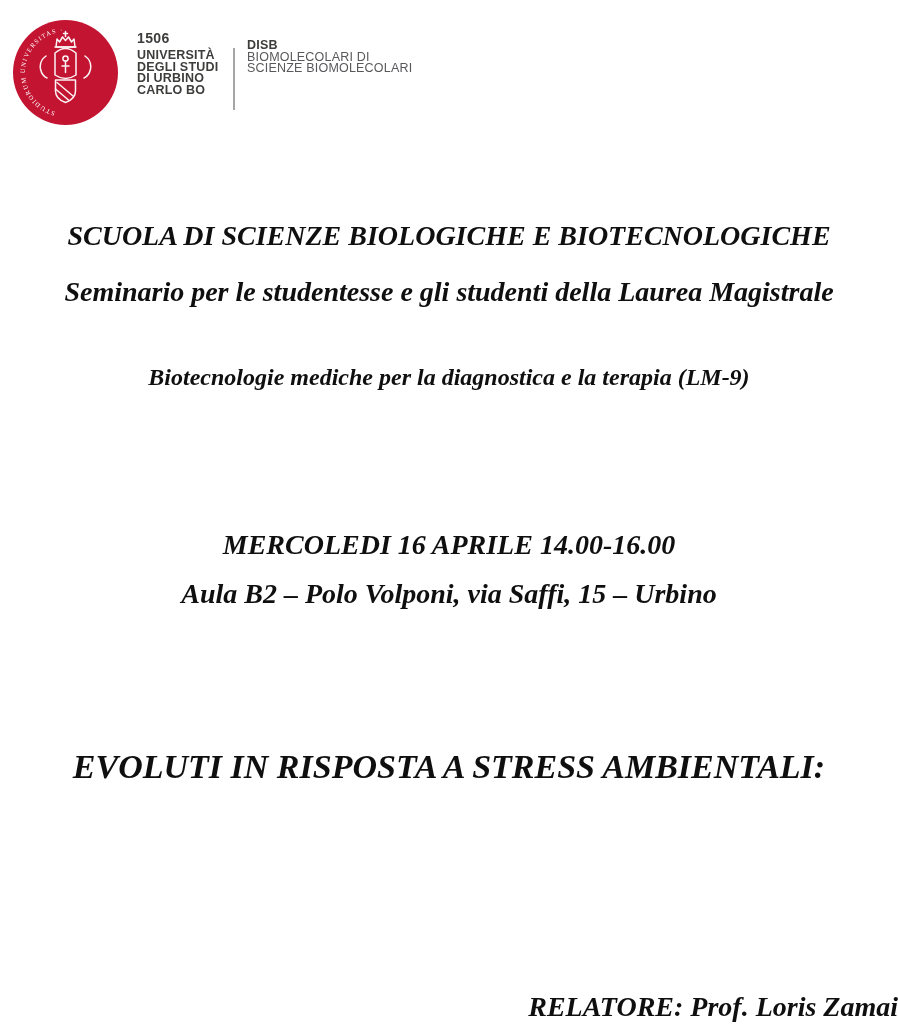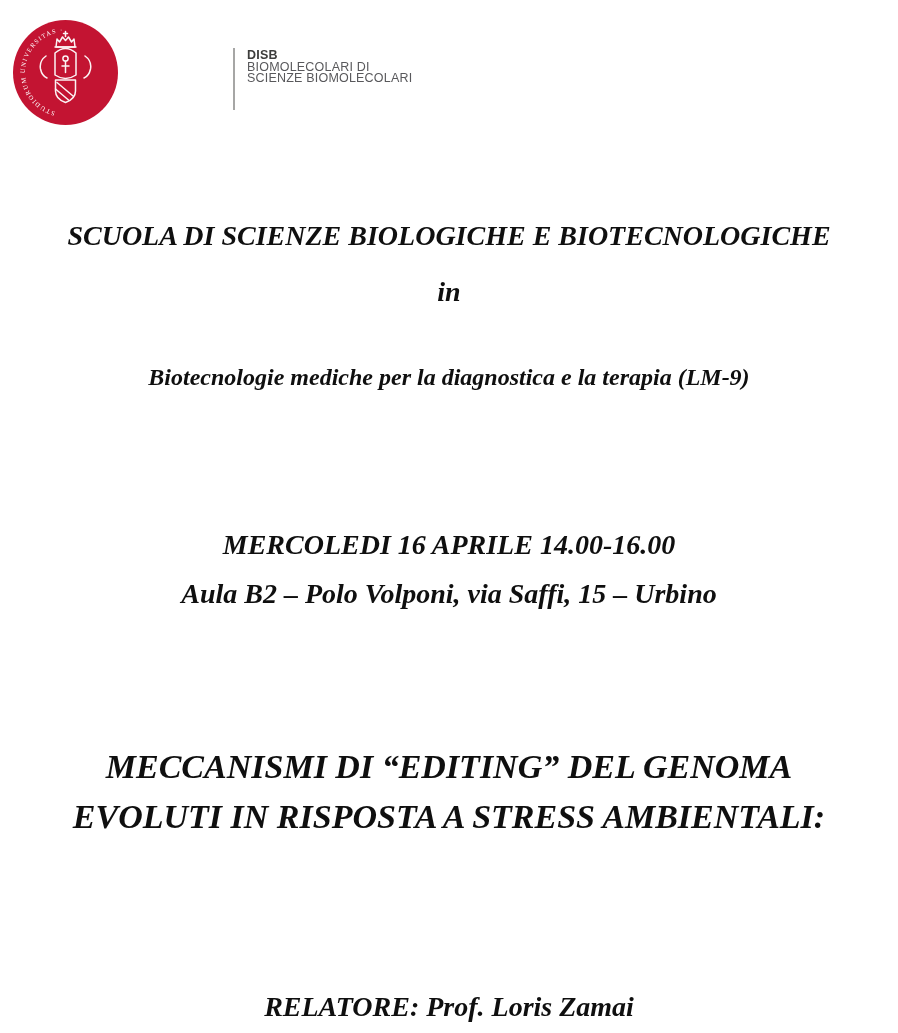--- a/index.html
+++ b/index.html
@@ -27,38 +27,38 @@
     font-family:"Liberation Sans",sans-serif;
     color:var(--univ-ink);
   }
   .univ-year{font-size:14px;font-weight:600;letter-spacing:.4px;margin-bottom:4px;}
   .univ-name-line{font-size:12.5px;font-weight:bold;line-height:11.6px;letter-spacing:.2px;white-space:nowrap;}
   .logo-divider{
     position:absolute;left:220px;top:28px;height:62px;width:2px;
     background:var(--divider);
   }
   .dept-text{
-    position:absolute;left:234px;top:30px;
+    position:absolute;left:234px;top:20px;
     font-family:"Liberation Sans",sans-serif;
     color:var(--dept-ink);
   }
   .dept-acronym{font-size:12.5px;font-weight:bold;line-height:11.6px;color:var(--univ-ink);letter-spacing:.2px;}
   .dept-name-line{font-size:12.5px;font-weight:normal;line-height:11.6px;letter-spacing:.2px;white-space:nowrap;}
   
   .center-line{
     position:absolute;left:0;right:0;text-align:center;
     font-weight:bold;white-space:nowrap;font-style:italic;
   }
   .school-title{top:219px;font-size:28px;line-height:33px;}
   .seminar-intro{top:268px;font-size:28px;line-height:47px;white-space:normal;}
   .degree{top:361px;font-size:24px;line-height:33px;}
   .datetime{top:528px;font-size:28px;line-height:34px;}
   .location{top:576px;font-size:28px;line-height:36px;font-style:italic;}
   .main-title{top:742px;font-size:34px;line-height:50px;white-space:normal;}
-  .speaker{top:990px;font-size:28px;line-height:34px;}
+  .speaker{top:990px;font-size:28px;line-height:34px;text-align:right;}
 </style>
 </head>
 <body>
 
 <div class="logo-block">
 
   <svg class="seal" viewBox="0 0 105 105" aria-hidden="true">
     <circle cx="52.5" cy="52.5" r="52.5" fill="#c31432"></circle>
     <g stroke="#ffffff" fill="none" stroke-width="1.5" stroke-linecap="round" stroke-linejoin="round" opacity="0.95">
 
@@ -77,40 +77,46 @@
 
       <path d="M42.5 60 h20 v11 q0 8 -10 11.5 q-10 -3.5 -10 -11.5 z"></path>
       <path d="M44 62.5 l16 13.5 M42.5 69 l13 11"></path>
     </g>
     <path id="seal-ring" d="M52.5 12 a40.5 40.5 0 1 1 -0.06 0" fill="none"></path>
     <text font-family="Liberation Serif, serif" font-size="6.4" letter-spacing="1.3" fill="#ffffff">
       <textPath href="#seal-ring" startOffset="54%">STUDIORUM UNIVERSITAS · PUBLICA URBINATEN</textPath>
     </text>
   </svg>
 
+  <div class="univ-text">
+    <div class="univ-year">1506</div>
+    <div class="univ-name-line">UNIVERSITÀ</div>
+    <div class="univ-name-line">DEGLI STUDI</div>
+    <div class="univ-name-line">DI URBINO</div>
+    <div class="univ-name-line">CARLO BO</div>
+  </div>
 
   <div class="logo-divider"></div>
 
   <div class="dept-text">
     <div class="dept-acronym">DISB</div>
     <div class="dept-name-line">BIOMOLECOLARI DI</div>
     <div class="dept-name-line">SCIENZE BIOMOLECOLARI</div>
   </div>
 </div>
 
 <div class="center-line school-title">SCUOLA DI SCIENZE BIOLOGICHE E BIOTECNOLOGICHE</div>
 
 <div class="center-line seminar-intro">
-  <div>in</div>
+  <div>Seminario per le studentesse e gli studenti della Laurea Magistrale</div>
 </div>
 
 <div class="center-line degree">Biotecnologie mediche per la diagnostica e la terapia (LM-9)</div>
 
 <div class="center-line datetime">MERCOLEDI 16 APRILE 14.00-16.00</div>
 
 <div class="center-line location">Aula B2 – Polo Volponi, via Saffi, 15 – Urbino</div>
 
 <div class="center-line main-title">
-  <div>MECCANISMI DI “EDITING” DEL GENOMA</div>
   <div>EVOLUTI IN RISPOSTA A STRESS AMBIENTALI:</div>
 </div>
 
 <div class="center-line speaker">RELATORE: Prof. Loris Zamai</div>
 
 </body></html>

